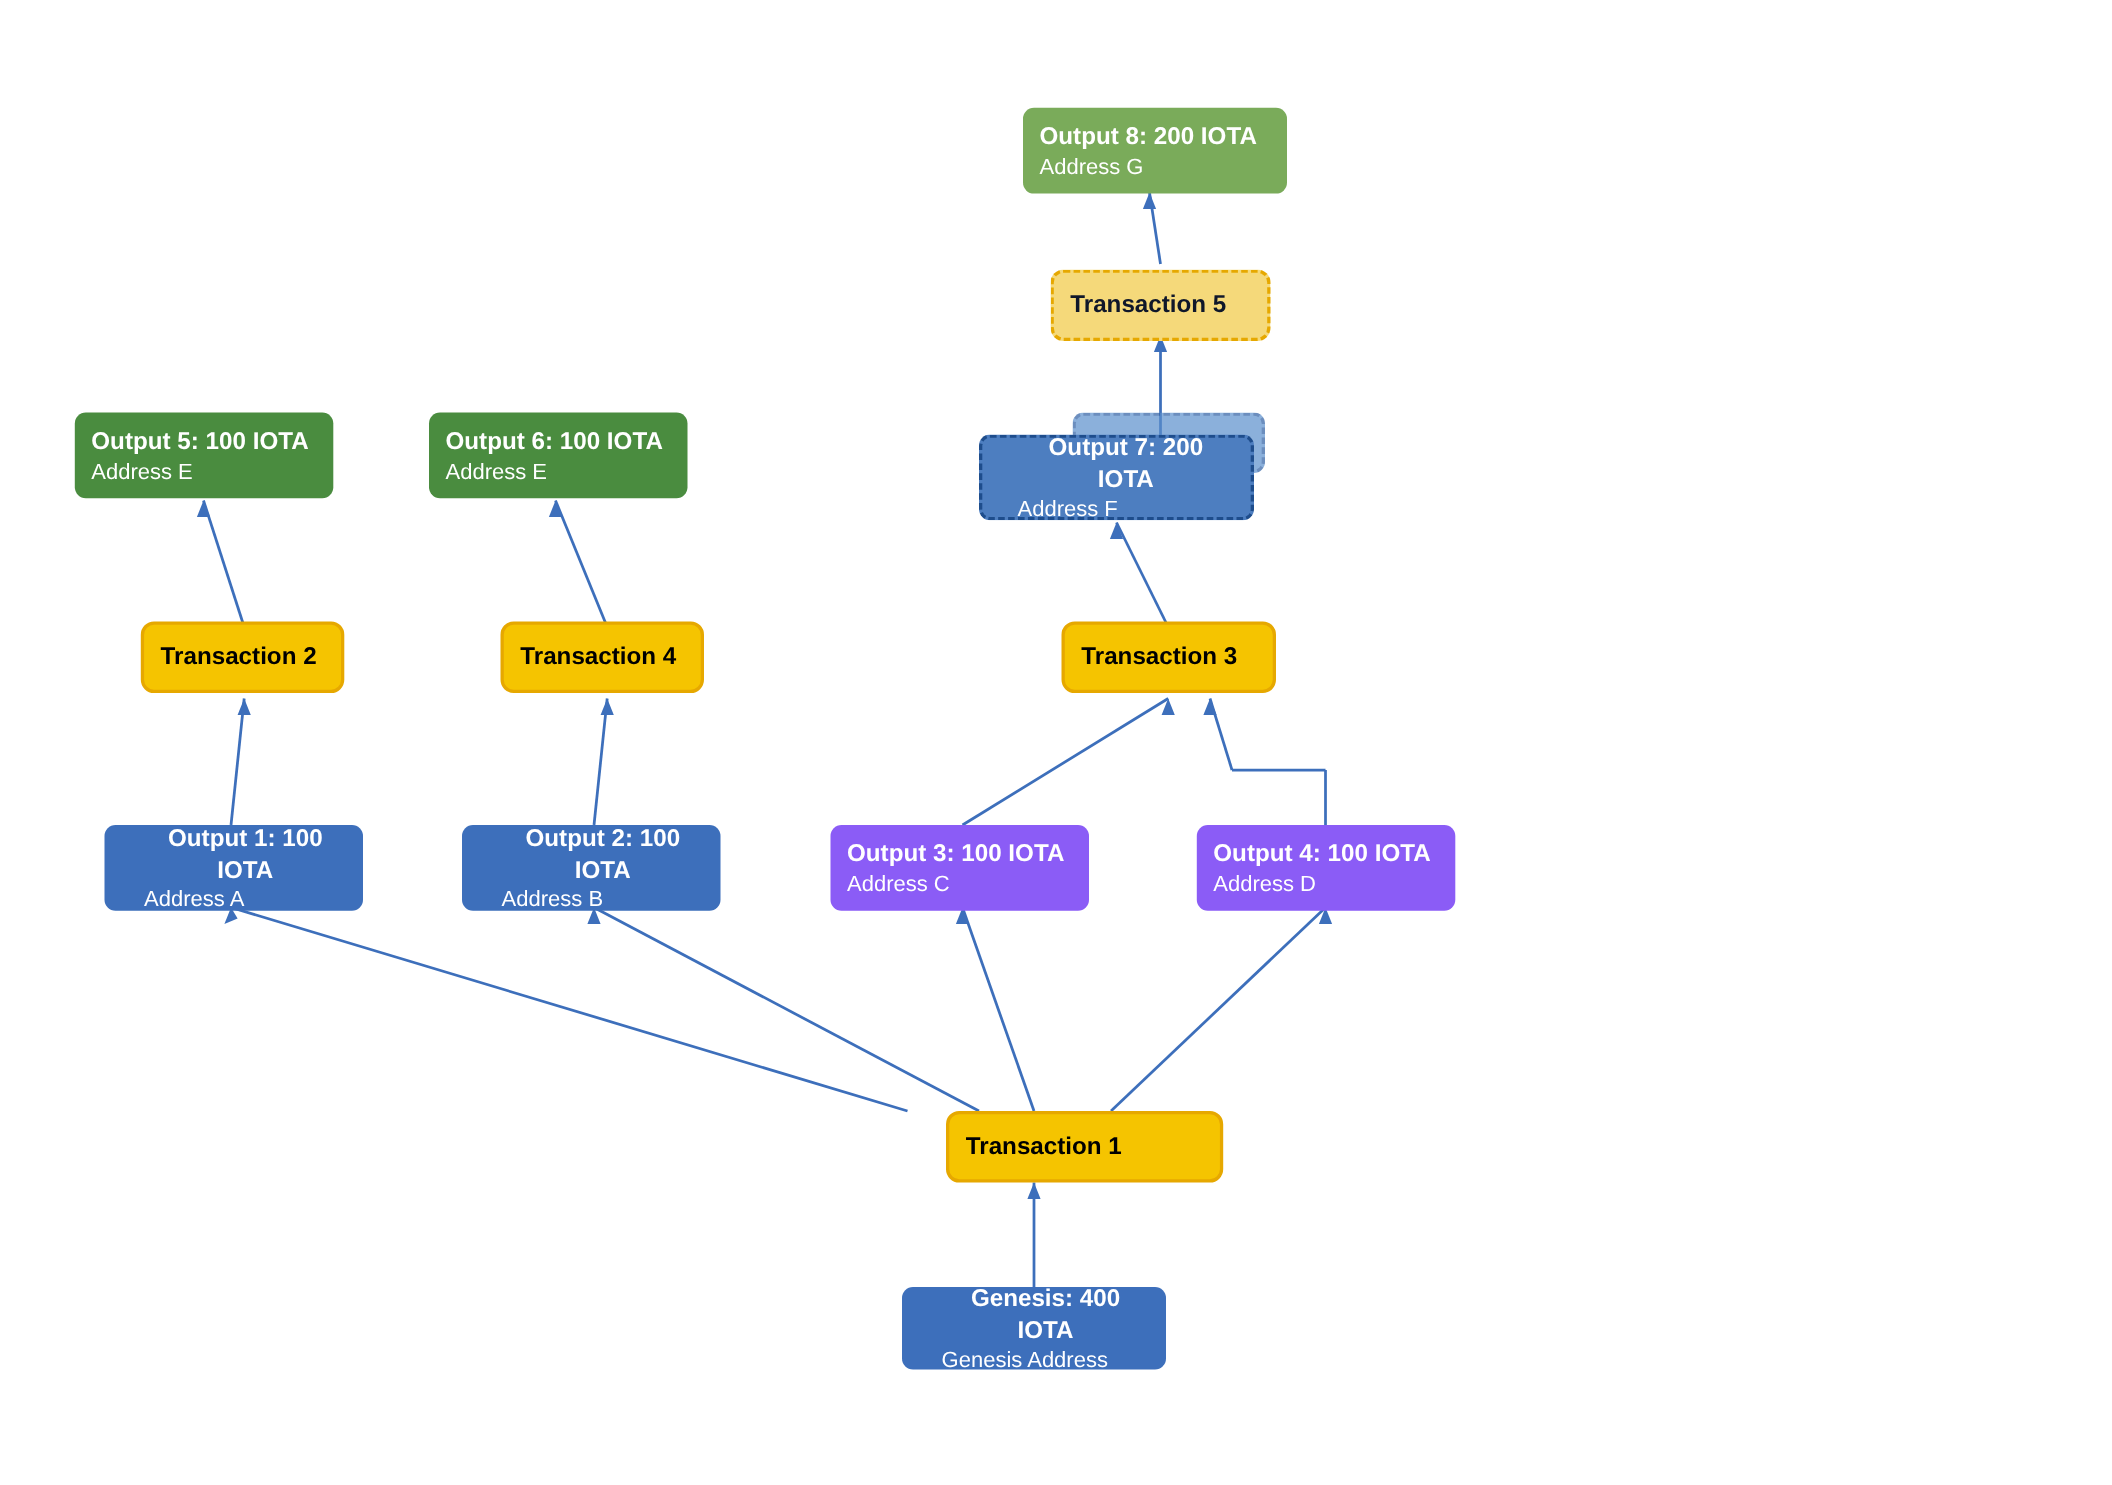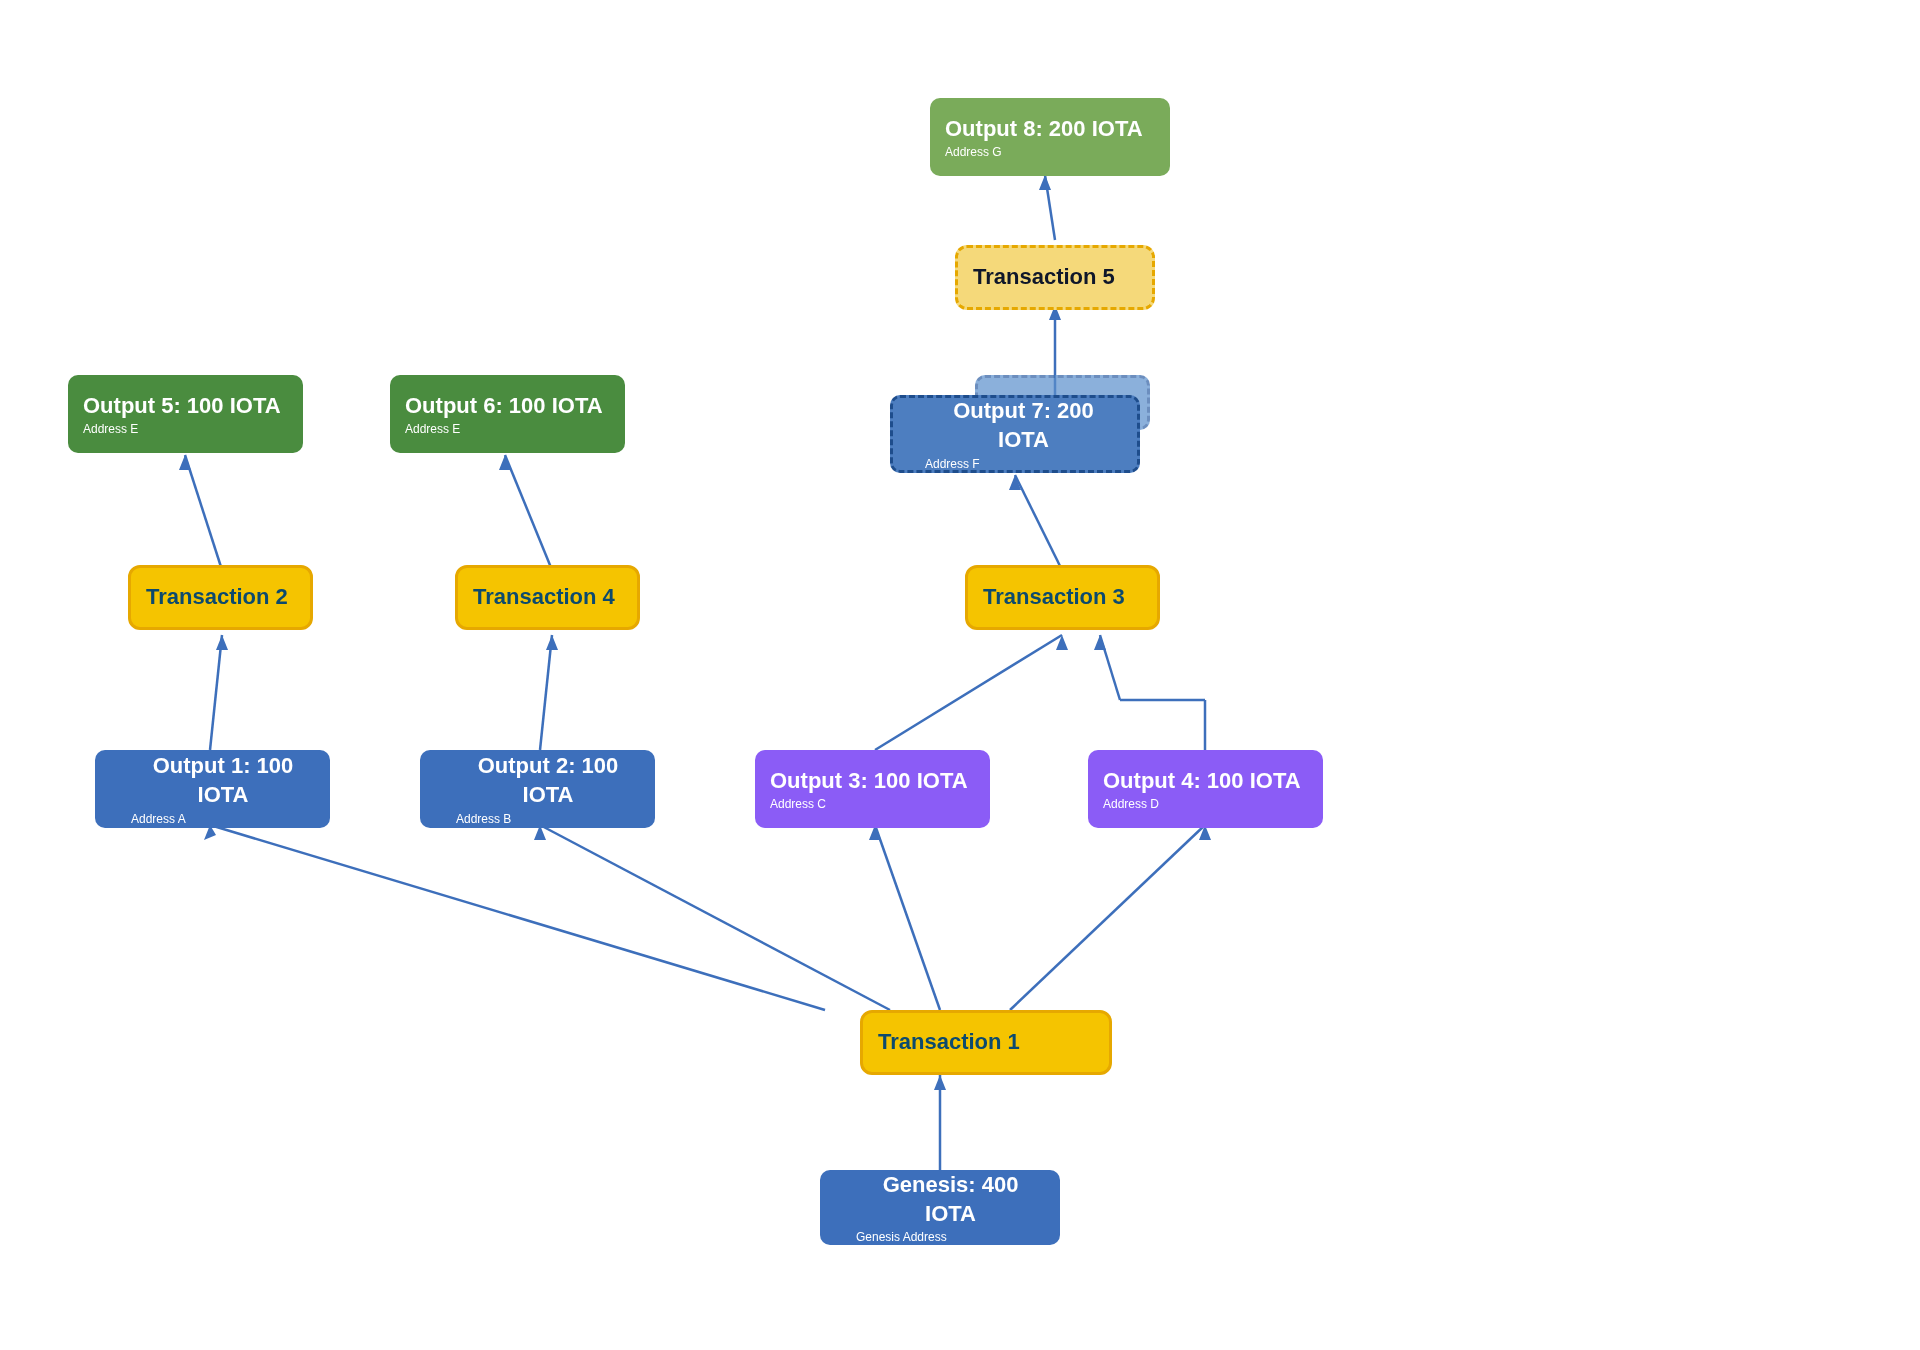--- a/index.html
+++ b/index.html
@@ -26,21 +26,21 @@
       text-align: center;
       padding: 10px 15px;
     }
     .node-title {
       font-weight: bold;
       font-size: 22px;
       color: #ffffff;
       line-height: 1.3;
     }
     .node-subtitle {
-      font-size: 12px;
+      font-size: 20px;
       color: #ffffff;
       margin-top: 2px;
     }
     .node-blue {
       background-color: #3d6fbb;
       border: none;
       padding-left: 36px;
     }
     .node-teal {
       background-color: #8b5cf6;
@@ -53,21 +53,21 @@
     .node-green-light {
       background-color: #7aab5a;
       border: none;
     }
     .node-yellow {
       background-color: #f5c400;
       border: 3px solid #e6a800;
       border-radius: 12px;
     }
     .node-yellow .node-title {
-      color: #0c4a6e;
+      color: #000000;
     }
     .node-yellow-dashed {
       background-color: #f5d97a;
       border: 3px dashed #e6a800;
       border-radius: 12px;
     }
     .node-yellow-dashed .node-title {
       color: #0f172a;
     }
     .node-blue-dashed {

